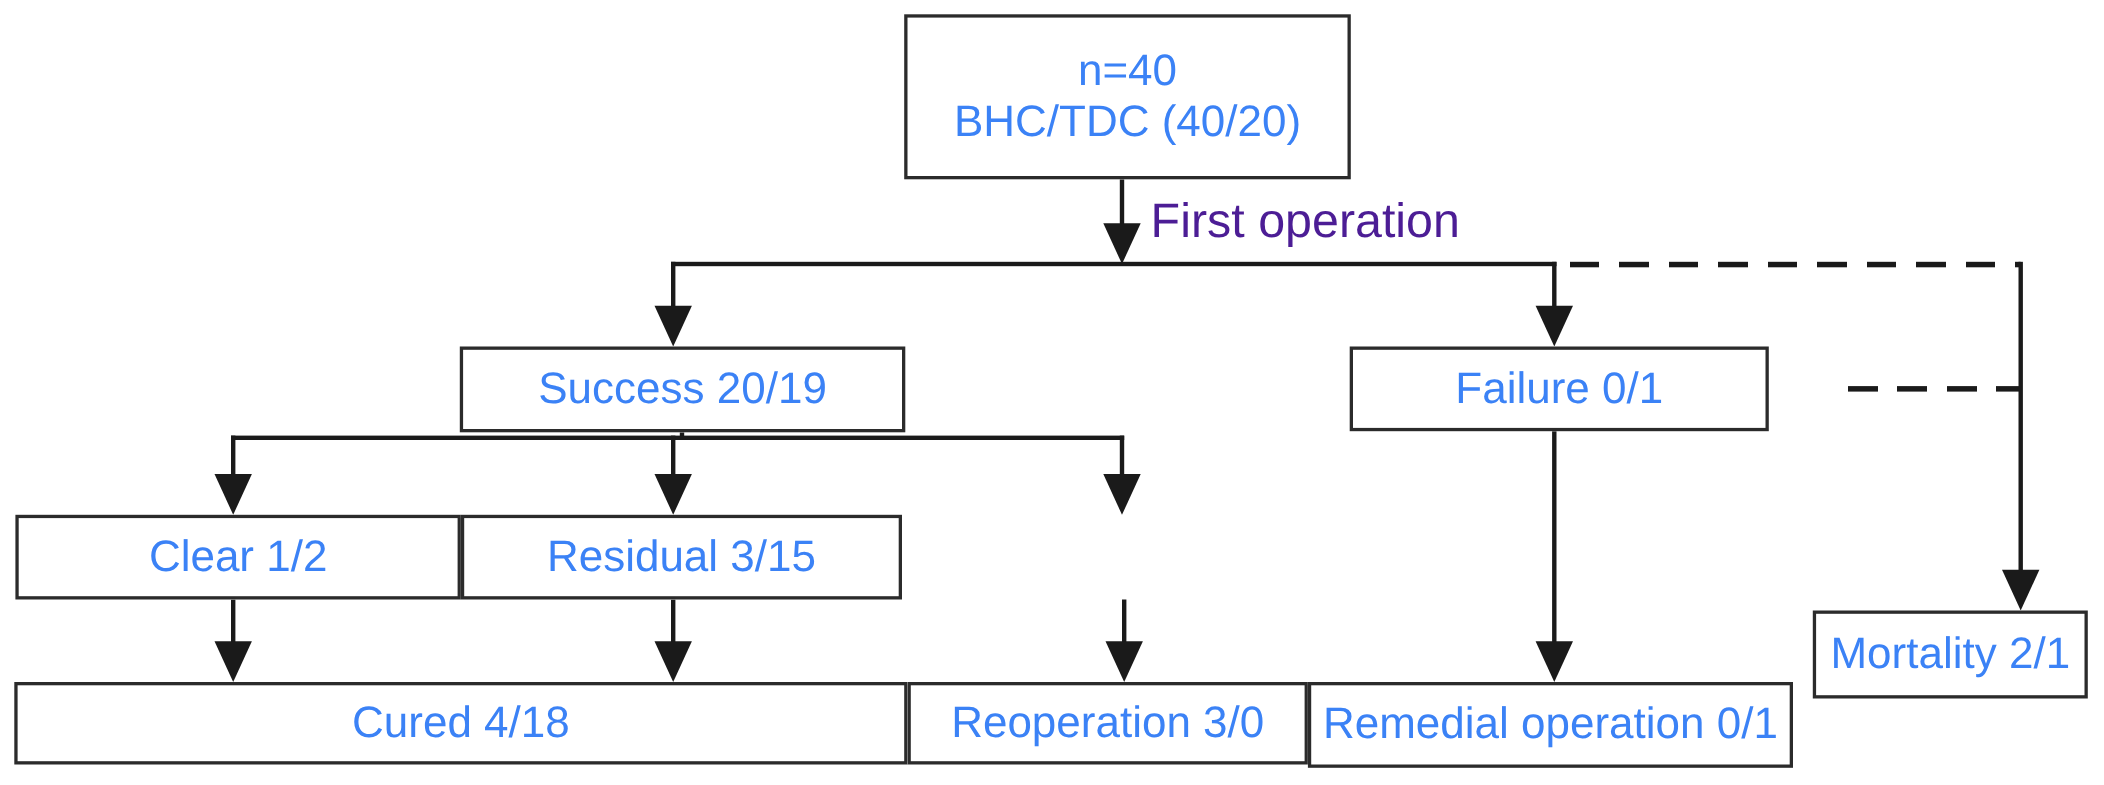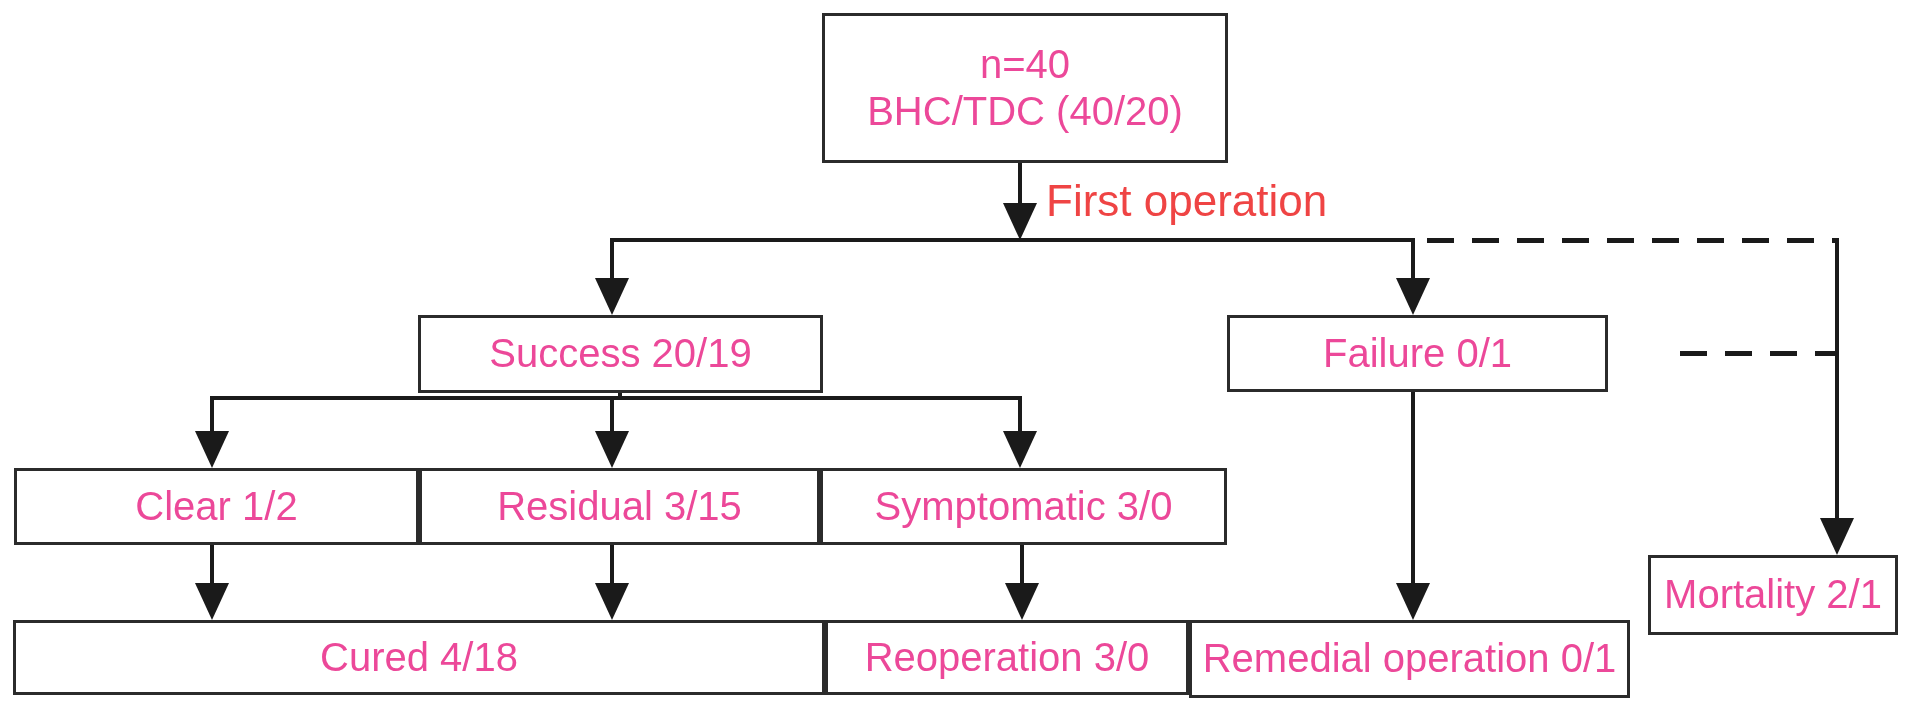--- a/index.html
+++ b/index.html
@@ -16,21 +16,21 @@
     position: absolute;
     box-sizing: border-box;
     background: #ffffff;
     border: 3px solid #2b2b2b;
     display: flex;
     flex-direction: column;
     align-items: center;
     justify-content: center;
     font-size: 40px;
     line-height: 1.18;
-    color: #ec4899;
+    color: #3b82f6;
     text-align: center;
     white-space: nowrap;
   }
   .vline, .hline {
     position: absolute;
     background: #1a1a1a;
   }
   .hdash {
     position: absolute;
     height: 5px;
@@ -39,21 +39,21 @@
   .arrow-down {
     position: absolute;
     width: 0; height: 0;
     border-left: 17px solid transparent;
     border-right: 17px solid transparent;
     border-top: 37px solid #1a1a1a;
   }
   .edge-label {
     position: absolute;
     font-size: 44px;
-    color: #ef4444;
+    color: #4c1d95;
     white-space: nowrap;
   }
 
   
   #n-root        { left: 822px;  top: 13px;  width: 406px; height: 150px; }
   #n-success     { left: 418px;  top: 315px; width: 405px; height: 78px; }
   #n-failure     { left: 1227px; top: 315px; width: 381px; height: 77px; }
   #n-clear       { left: 14px;   top: 468px; width: 405px; height: 77px; }
   #n-residual    { left: 419px;  top: 468px; width: 401px; height: 77px; }
   #n-symptomatic { left: 820px;  top: 468px; width: 407px; height: 77px; }
@@ -122,23 +122,20 @@
   </div>
 
   <div class="node" id="n-clear">
     <span>Clear 1/2</span>
   </div>
 
   <div class="node" id="n-residual">
     <span>Residual 3/15</span>
   </div>
 
-  <div class="node" id="n-symptomatic">
-    <span>Symptomatic 3/0</span>
-  </div>
 
   <div class="node" id="n-cured">
     <span>Cured 4/18</span>
   </div>
 
   <div class="node" id="n-reoperation">
     <span>Reoperation 3/0</span>
   </div>
 
   <div class="node" id="n-remedial">

